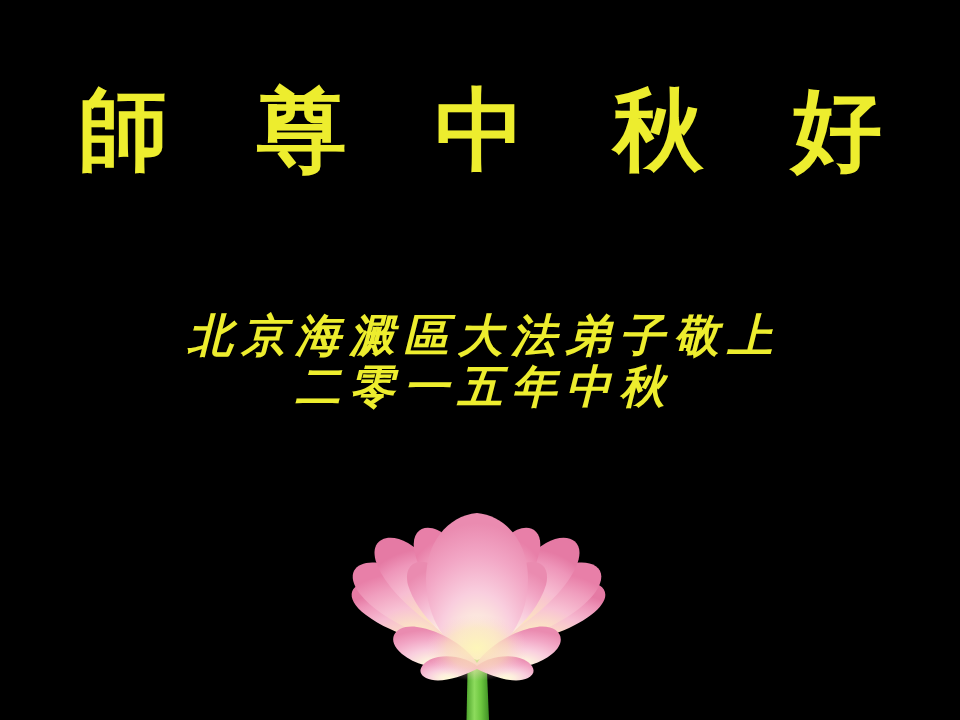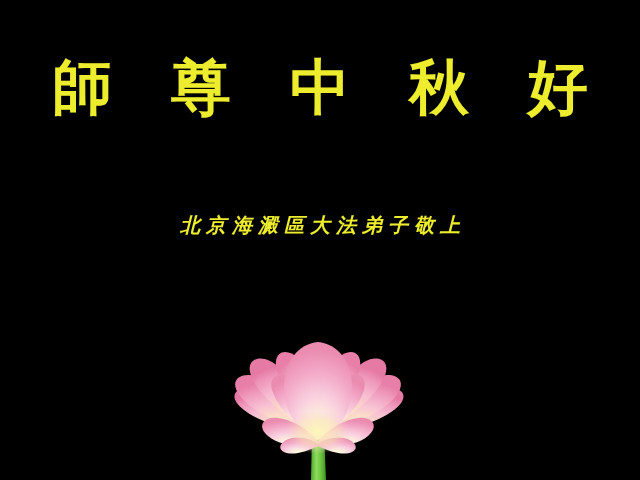--- a/index.html
+++ b/index.html
@@ -48,21 +48,21 @@
     left: 0;
     top: 208px;
     width: 640px;
     text-align: center;
   }
   .sig-line {
     color: #eded2e;
     font-family: "DejaVu Sans", "Liberation Sans", sans-serif;
     font-weight: bold;
     font-style: italic;
-    font-size: 20px;
+    font-size: 30px;
     line-height: 34px;
     letter-spacing: 6px;
     text-indent: 6px;
     white-space: nowrap;
   }
   .lotus-layer {
     position: absolute;
     left: 0;
     top: 0;
     width: 640px;
@@ -167,17 +167,18 @@
       <ellipse cx="318" cy="432" rx="34" ry="22" fill="url(#coreGlow)"></ellipse>
     </svg>
   </div>
 
   <div class="text-layer">
 
     <div class="headline">師 尊 中 秋 好</div>
 
     <div class="sig-block">
       <div class="sig-line">北京海澱區大法弟子敬上</div>
+      <div class="sig-line">二零一五年中秋</div>
     </div>
 
   </div>
 
 </div>
 
 </body></html>

